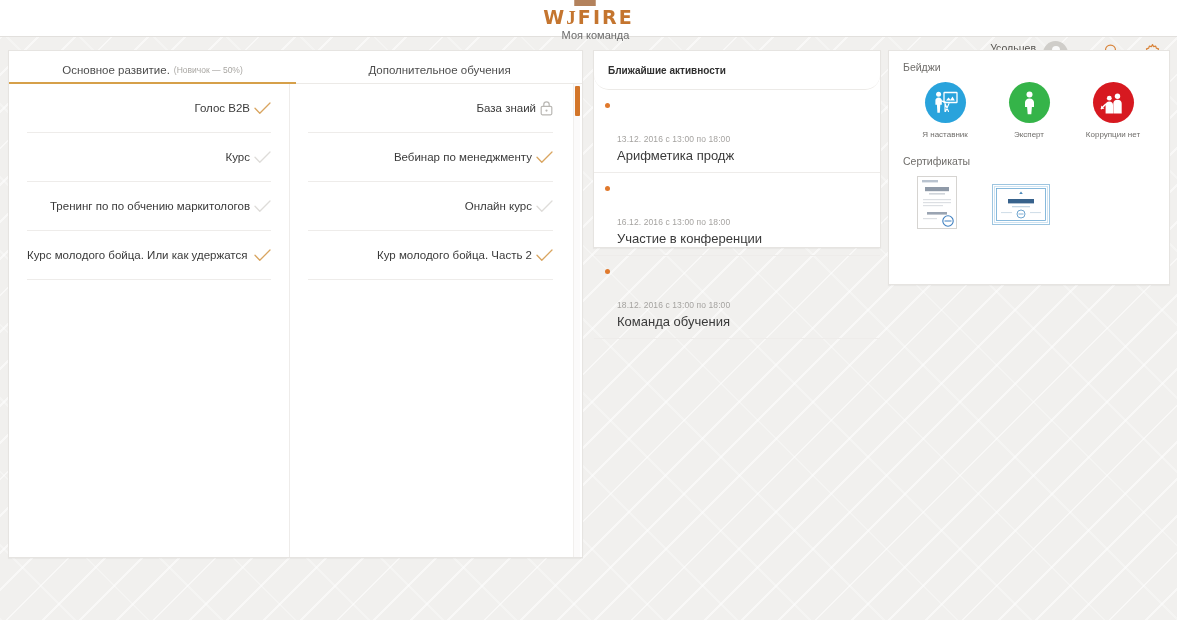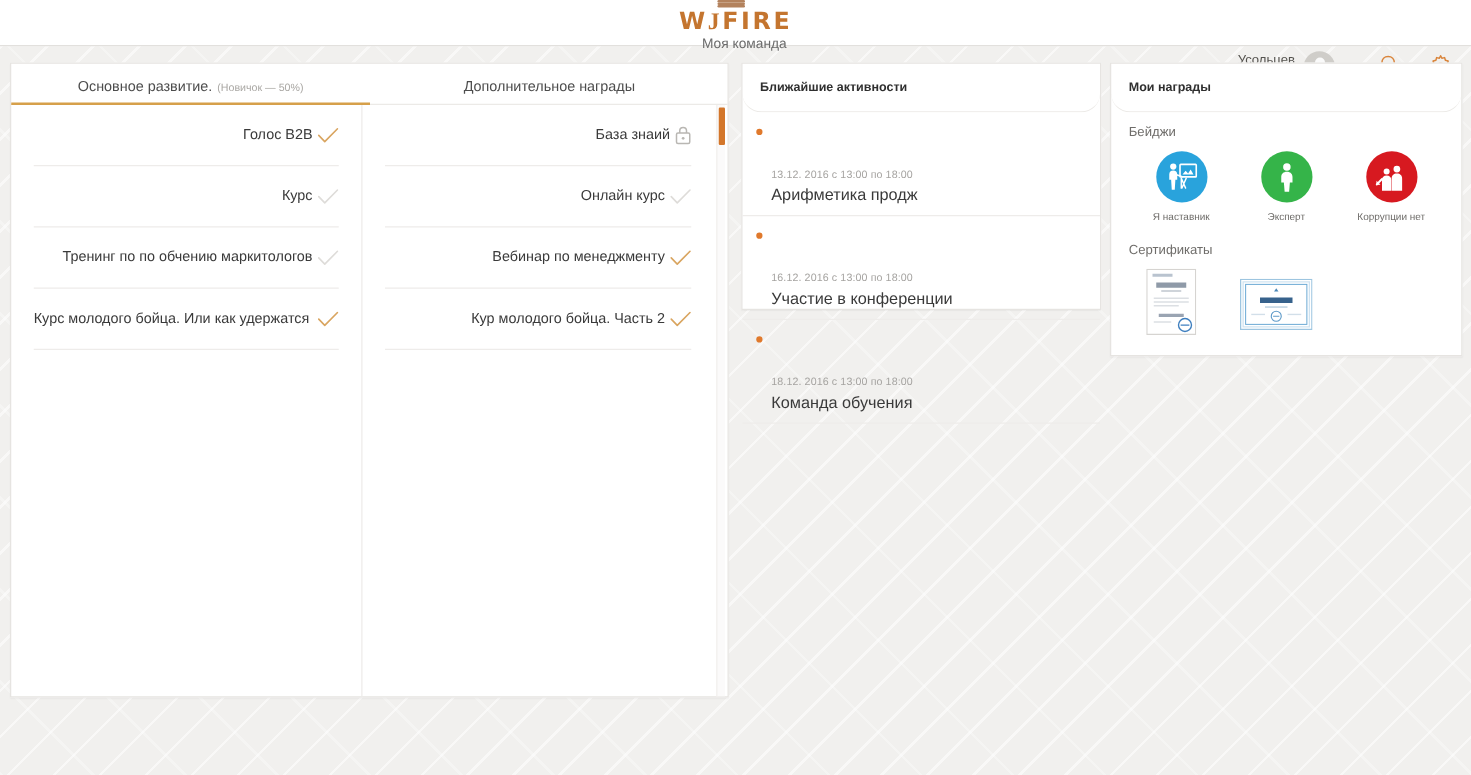--- a/index.html
+++ b/index.html
@@ -286,21 +286,21 @@
 </div>
 
 <div class="dev-card">
 
   <div class="tabs">
     <div class="tab active">
       <span>Основное развитие.</span>
       <span class="tab-sub">(Новичок — 50%)</span>
     </div>
     <div class="tab">
-      <span>Дополнительное награды</span>
+      <span>Дополнительное обучения</span>
     </div>
   </div>
 
   <div class="columns">
 
     <div class="col left">
       <div class="item">
         <span class="item-label">Голос B2B</span>
         <span class="item-status">
           <svg class="check done" viewBox="0 0 17 13" fill="none">
@@ -339,31 +339,31 @@
         <span class="item-label">База знаий</span>
         <span class="item-status">
           <svg class="lock" viewBox="0 0 13 16" fill="none">
             <rect x="1.2" y="6.4" width="10.6" height="8.4" rx="1.2" stroke="#b9b7b3" stroke-width="1.2"></rect>
             <path d="M3.8 6.4V4.6a2.7 2.7 0 015.4 0v1.8" stroke="#b9b7b3" stroke-width="1.2"></path>
             <circle cx="6.5" cy="10.6" r="1.1" fill="#b9b7b3"></circle>
           </svg>
         </span>
       </div>
       <div class="item">
+        <span class="item-label">Вебинар по менеджменту</span>
+        <span class="item-status">
+          <svg class="check done" viewBox="0 0 17 13" fill="none">
+              <path d="M1 6.3l4.8 5L16 1" stroke-width="1.3" stroke-linecap="round" stroke-linejoin="round"></path>
+            </svg>
+        </span>
+      </div>
+      <div class="item">
         <span class="item-label">Онлайн курс</span>
         <span class="item-status">
           <svg class="check muted" viewBox="0 0 17 13" fill="none">
-              <path d="M1 6.3l4.8 5L16 1" stroke-width="1.3" stroke-linecap="round" stroke-linejoin="round"></path>
-            </svg>
-        </span>
-      </div>
-      <div class="item">
-        <span class="item-label">Вебинар по менеджменту</span>
-        <span class="item-status">
-          <svg class="check done" viewBox="0 0 17 13" fill="none">
               <path d="M1 6.3l4.8 5L16 1" stroke-width="1.3" stroke-linecap="round" stroke-linejoin="round"></path>
             </svg>
         </span>
       </div>
       <div class="item">
         <span class="item-label">Кур молодого бойца. Часть 2</span>
         <span class="item-status">
           <svg class="check done" viewBox="0 0 17 13" fill="none">
               <path d="M1 6.3l4.8 5L16 1" stroke-width="1.3" stroke-linecap="round" stroke-linejoin="round"></path>
             </svg>
@@ -392,21 +392,20 @@
     </div>
     <div class="act-item">
       <span class="act-dot"></span>
       <div class="act-date">18.12. 2016 с 13:00 по 18:00</div>
       <div class="act-name">Команда обучения</div>
     </div>
   </div>
 </div>
 
 <div class="panel awards">
-  <div class="panel-title">Мои награды</div>
   <div class="awards-body">
 
     <div class="sec-label">Бейджи</div>
     <div class="badges">
 
       <div class="badge-cell">
         <div class="badge-circle" style="background:#29a3dc">
           <svg width="27" height="25" viewBox="0 0 27 25">
             <rect x="12" y="2.5" width="13" height="10" rx="0.6" fill="none" stroke="#ffffff" stroke-width="1.3"></rect>
             <path d="M14 10.5l2.5-3 2 2.2 2-3.2 2.3 4z" fill="#ffffff"></path>

